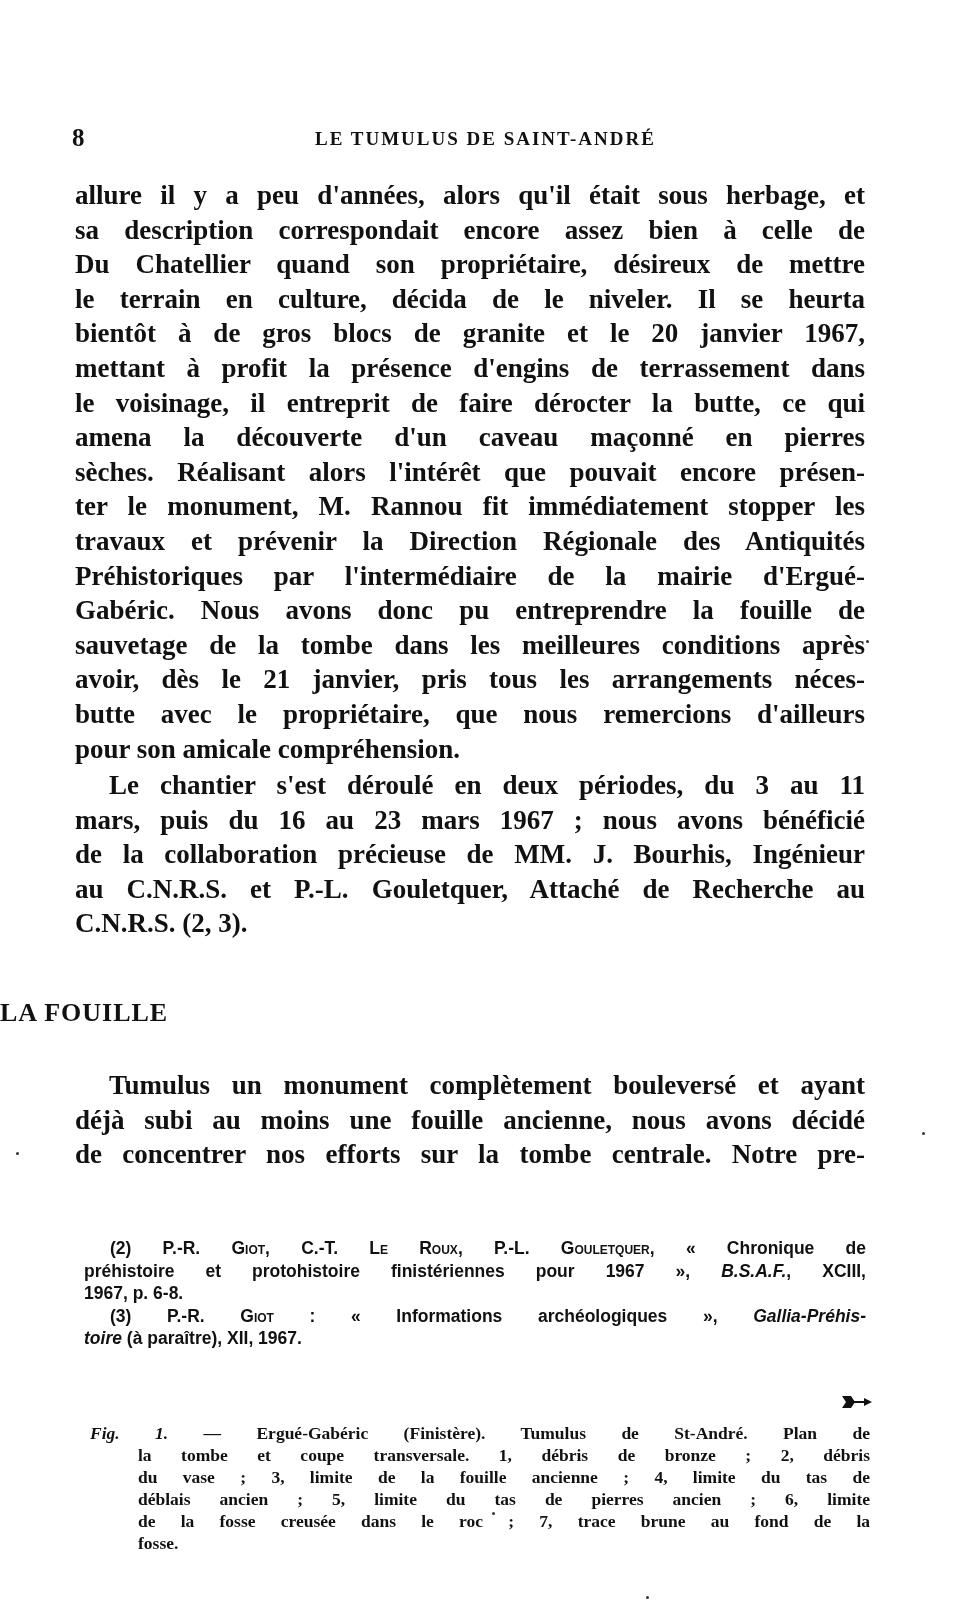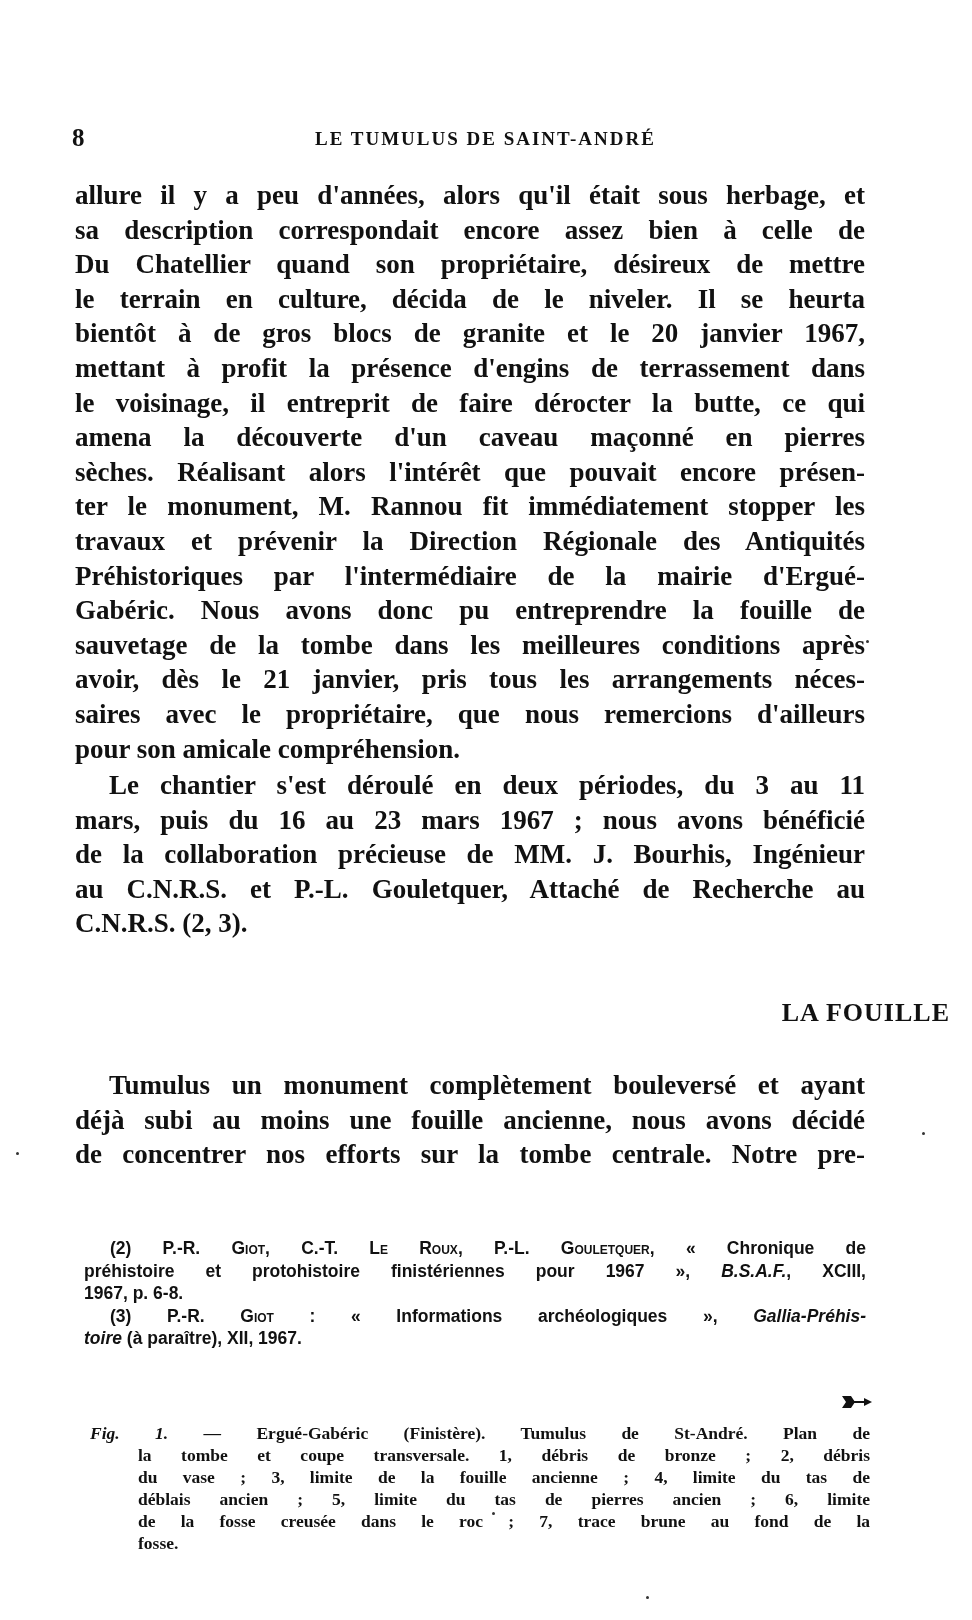--- a/index.html
+++ b/index.html
@@ -66,21 +66,21 @@
     .body-text .line.indent {
       padding-left: 34px;
     }
     #para-1 { top: 178px; }
     #para-2 { top: 768px; }
     .section-heading {
       position: absolute;
       top: 998px;
       left: 0;
       width: 950px;
-      text-align: right;
+      text-align: left;
       font-size: 26px;
       font-weight: bold;
       letter-spacing: 1px;
     }
     #para-3 { top: 1068px; }
     .footnotes {
       position: absolute;
       top: 1205px;
       left: 84px;
       width: 782px;
@@ -152,21 +152,21 @@
     <span class="line">mettant à profit la présence d'engins de terrassement dans</span>
     <span class="line">le voisinage, il entreprit de faire dérocter la butte, ce qui</span>
     <span class="line">amena la découverte d'un caveau maçonné en pierres</span>
     <span class="line">sèches. Réalisant alors l'intérêt que pouvait encore présen-</span>
     <span class="line">ter le monument, M. Rannou fit immédiatement stopper les</span>
     <span class="line">travaux et prévenir la Direction Régionale des Antiquités</span>
     <span class="line">Préhistoriques par l'intermédiaire de la mairie d'Ergué-</span>
     <span class="line">Gabéric. Nous avons donc pu entreprendre la fouille de</span>
     <span class="line">sauvetage de la tombe dans les meilleures conditions après</span>
     <span class="line">avoir, dès le 21 janvier, pris tous les arrangements néces-</span>
-    <span class="line">saires avec le propriétaire, que nous remercions d'ailleurs</span>
+    <span class="line">butte avec le propriétaire, que nous remercions d'ailleurs</span>
     <span class="line last">pour son amicale compréhension.</span>
   </div>
 
   <div class="body-text" id="para-2">
     <span class="line indent">Le chantier s'est déroulé en deux périodes, du 3 au 11</span>
     <span class="line">mars, puis du 16 au 23 mars 1967 ; nous avons bénéficié</span>
     <span class="line">de la collaboration précieuse de MM. J. Bourhis, Ingénieur</span>
     <span class="line">au C.N.R.S. et P.-L. Gouletquer, Attaché de Recherche au</span>
     <span class="line last">C.N.R.S. (2, 3).</span>
   </div>

